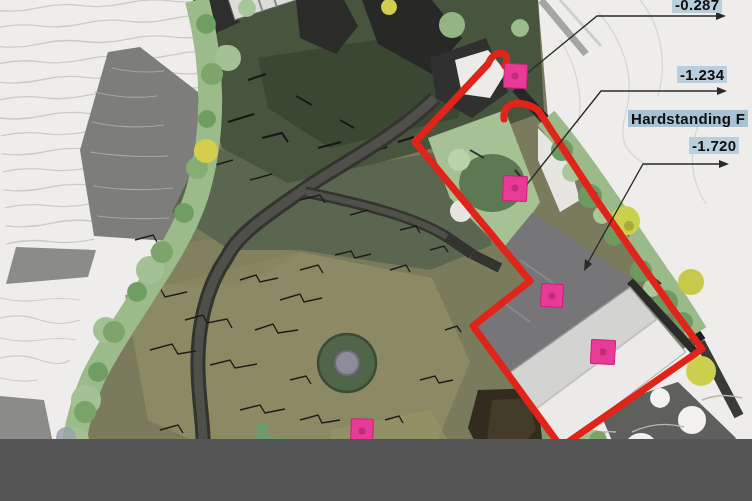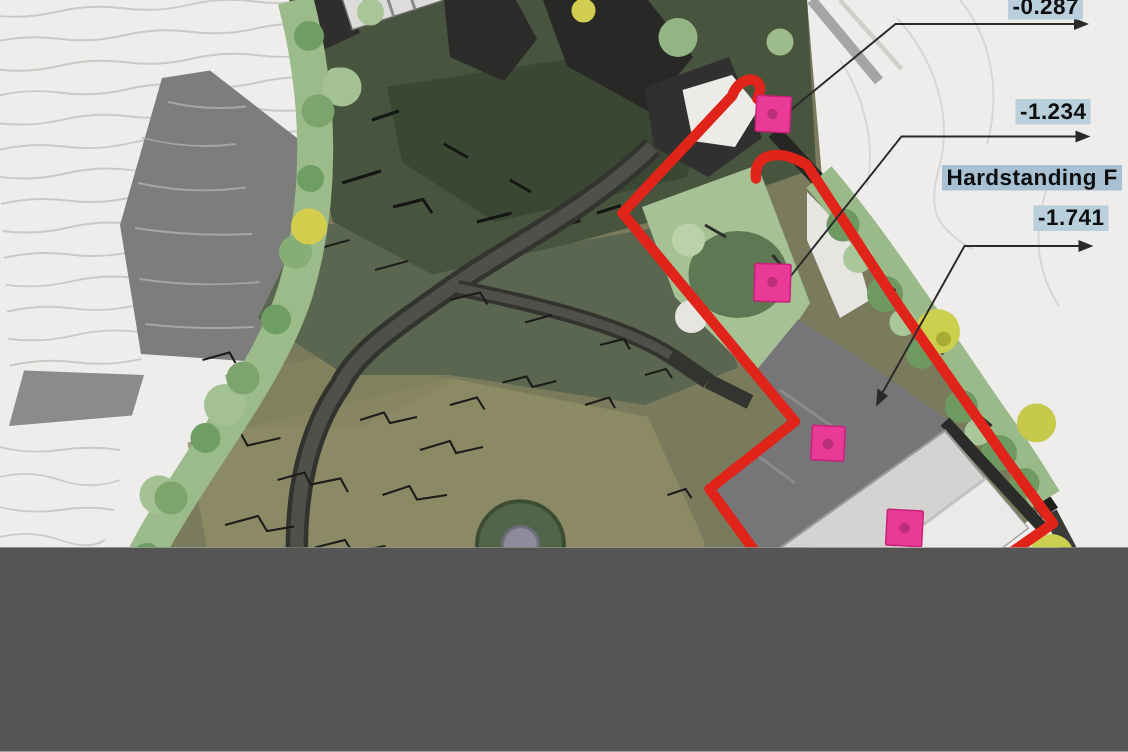--- a/index.html
+++ b/index.html
@@ -1,16 +1,16 @@
 <!DOCTYPE html>
 <html><head>
 <meta charset="utf-8">
 <style>
   html,body{margin:0;padding:0;background:#555;}
-  .stage{position:relative;width:752px;height:365px;overflow:hidden;background:#eeedeb;
+  .stage{position:relative;width:752px;height:439px;overflow:hidden;background:#eeedeb;
          font-family:"Liberation Sans",sans-serif;}
   .stage svg{position:absolute;left:0;top:0;display:block;}
   .lbl{position:absolute;font-weight:bold;font-size:15px;line-height:17px;color:#0e0e0e;
        background:#b9cfdc;padding:0 3px;white-space:nowrap;letter-spacing:.3px;}
   .lbl.strong{background:#a9c2d3;}
   #lbl-0287{left:672px;top:-4px;}
   #lbl-1055{left:677px;top:66px;}
   #lbl-hard{left:628px;top:110px;}
   #lbl-2145{left:689px;top:137px;}
 </style>
@@ -303,14 +303,14 @@
     <g transform="rotate(2 362 431)">
       <rect x="351" y="419" width="22" height="24" rx="1" fill="#ea3a97" stroke="#c82179"></rect>
       <circle cx="362" cy="431" r="3.5" fill="rgba(80,20,50,0.3)"></circle>
     </g>
   </g>
 </svg>
 
   <div class="lbl" id="lbl-0287">-0.287</div>
   <div class="lbl" id="lbl-1055">-1.234</div>
   <div class="lbl strong" id="lbl-hard">Hardstanding F</div>
-  <div class="lbl" id="lbl-2145">-1.741</div>
+  <div class="lbl" id="lbl-2145">-1.720</div>
 </div>
 
 </body></html>

